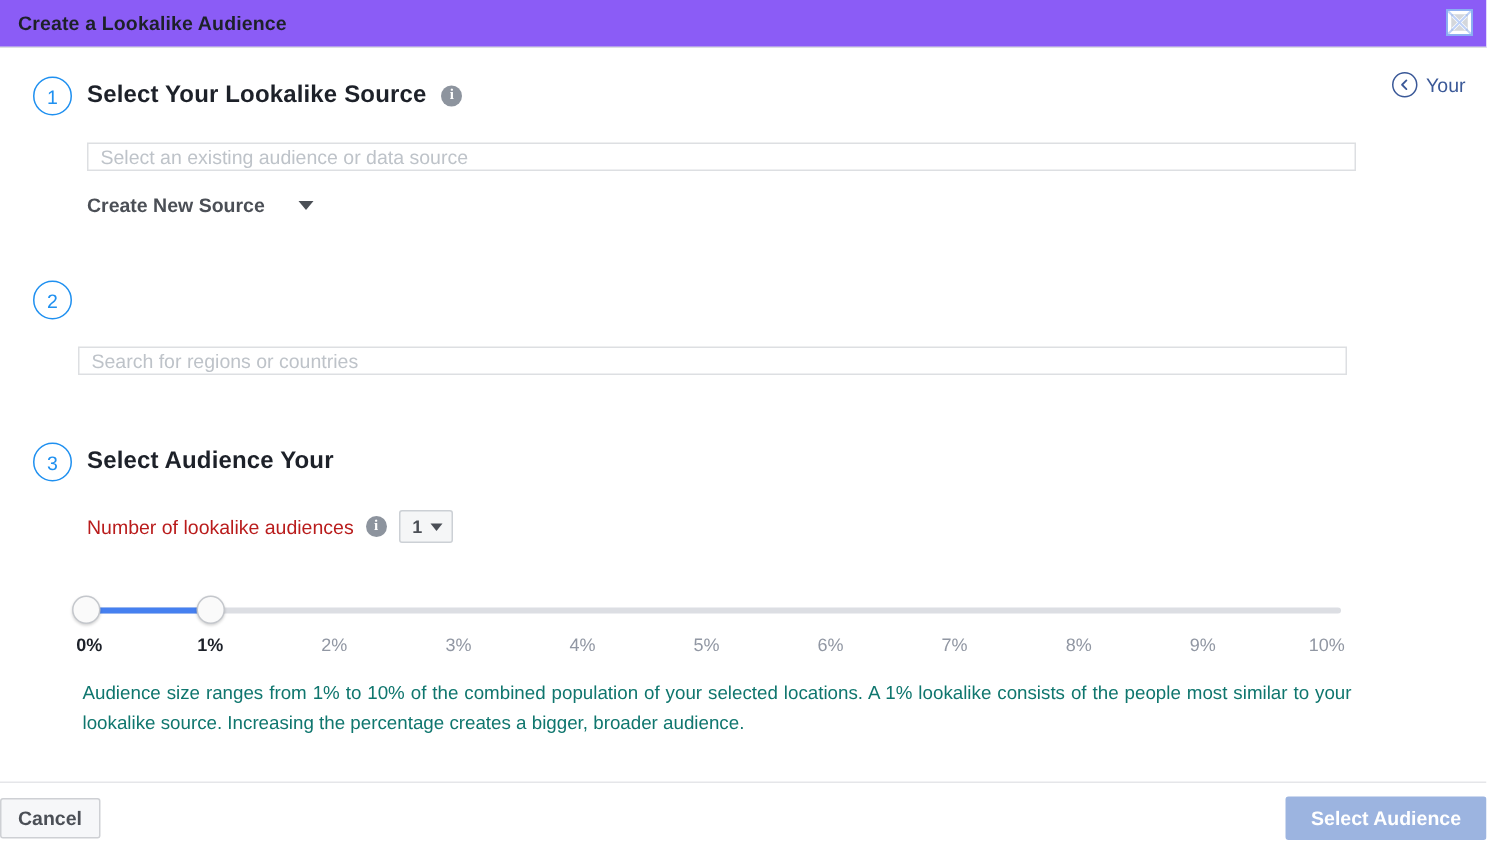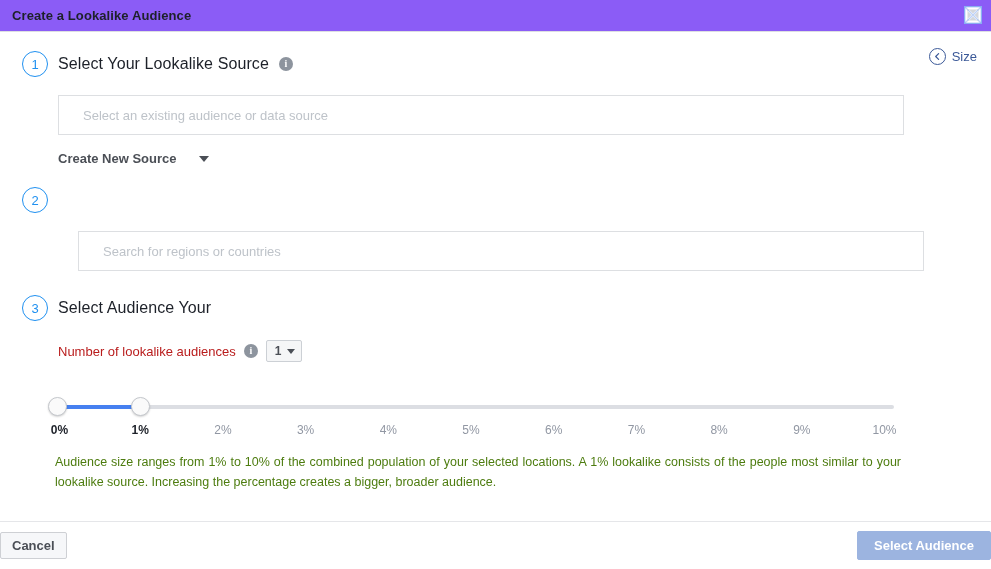--- a/index.html
+++ b/index.html
@@ -74,21 +74,21 @@
     font-size: 13px;
     display: flex;
     align-items: center;
     justify-content: center;
     flex: 0 0 auto;
     background: #ffffff;
     line-height: 1;
   }
   .step-title {
     font-size: 16px;
-    font-weight: normal;
+    font-weight: bold;
     color: #1d2129;
     letter-spacing: 0.1px;
   }
 
   .info-icon {
     display: inline-flex;
     align-items: center;
     justify-content: center;
     width: 14px;
     height: 14px;
@@ -122,26 +122,26 @@
     border-radius: 50%;
     border: 1px solid #3b5998;
     display: flex;
     align-items: center;
     justify-content: center;
   }
 
   
   .field {
     width: 846px;
-    height: 40px;
+    height: 19px;
     border: 1px solid #dddfe2;
     background: #ffffff;
     display: flex;
     align-items: center;
-    padding: 0 24px;
+    padding: 0 8px;
     font-size: 13px;
     color: #bec3c9;
     cursor: text;
   }
   .field .ph { color: #bec3c9; font-size: 13px; }
 
   .field.with-browse {
     padding-right: 0;
     justify-content: space-between;
   }
@@ -261,21 +261,21 @@
   }
   .tick.active {
     color: #1d2129;
     font-weight: bold;
   }
 
   .hint {
     width: 846px;
     font-size: 12.5px;
     line-height: 20px;
-    color: #4d7c0f;
+    color: #0f766e;
     text-align: justify;
     text-justify: inter-word;
   }
 
   
   .dialog-footer {
     flex: 0 0 auto;
     height: 48px;
     border-top: 1px solid #e5e6e9;
     display: flex;
@@ -329,21 +329,21 @@
   </div>
 
   <div class="dialog-body">
 
     <div class="show-link">
       <span class="chev-circle">
         <svg width="9" height="9" viewBox="0 0 9 9">
           <path d="M5.6 1.6 L2.7 4.5 L5.6 7.4" fill="none" stroke="#3b5998" stroke-width="1.2" stroke-linecap="round" stroke-linejoin="round"></path>
         </svg>
       </span>
-      <span>Size</span>
+      <span>Your</span>
     </div>
 
     <div class="step" style="position:absolute; left:22px; top:19px;">
       <div class="step-head">
         <div class="step-num">1</div>
         <div class="step-title">Select Your Lookalike Source</div>
         <span class="info-icon">i</span>
       </div>
 
       <div style="margin-top:18px; margin-left:36px;">
@@ -357,21 +357,21 @@
           </span>
         </div>
       </div>
     </div>
 
     <div class="step" style="position:absolute; left:22px; top:155px;">
       <div class="step-head">
         <div class="step-num">2</div>
       </div>
 
-      <div style="margin-top:18px; margin-left:56px;">
+      <div style="margin-top:18px; margin-left:30px;">
         <div class="field with-browse">
           <span class="ph">Search for regions or countries</span>
         </div>
       </div>
     </div>
 
     <div class="step" style="position:absolute; left:22px; top:263px;">
       <div class="step-head">
         <div class="step-num">3</div>
         <div class="step-title">Select Audience Your</div>

